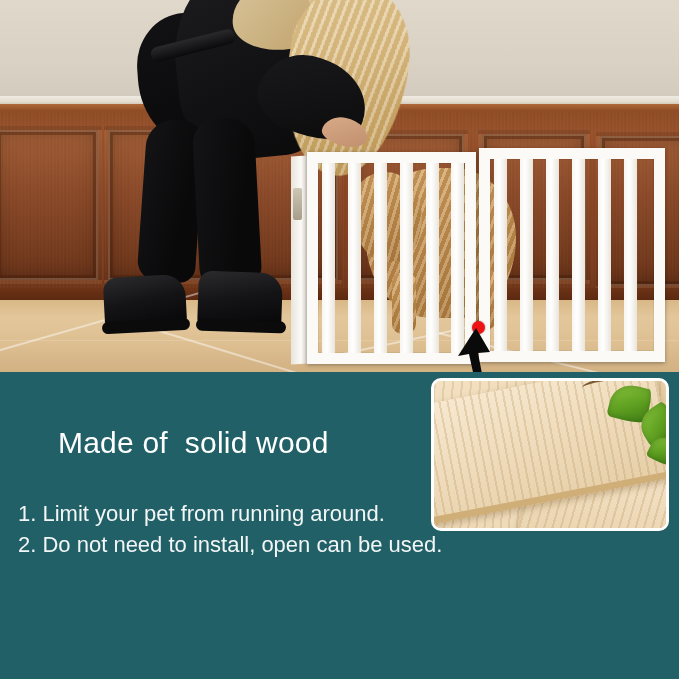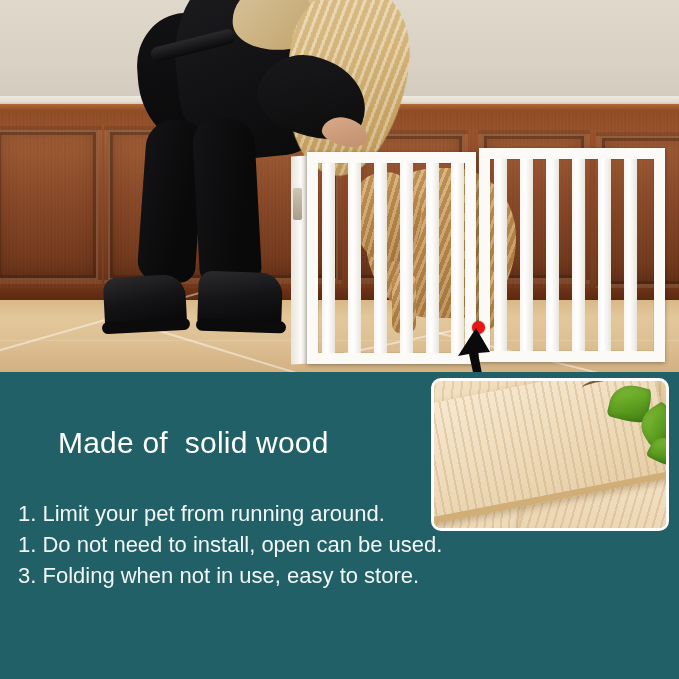--- a/index.html
+++ b/index.html
@@ -382,22 +382,21 @@
     </svg>
 
   </div>
 
   <div id="teal">
 
     <div id="title">Made of  solid wood</div>
 
     <div id="bullets">
       <div class="bullet">1. Limit your pet from running around.</div>
-      <div class="bullet">1. Do not need to install, open can be used.</div>
-      <div class="bullet">3. Folding when not in use, easy to store.</div>
+      <div class="bullet">2. Do not need to install, open can be used.</div>
     </div>
 
     <div id="inset">
       <div class="wood-bg"></div>
       <div class="board b-low"></div>
       <div class="board b-mid"></div>
       <div class="board b-top"></div>
       <div class="stem"></div>
       <div class="leaf-ivy i1"></div>
       <div class="leaf-ivy i2"></div>

